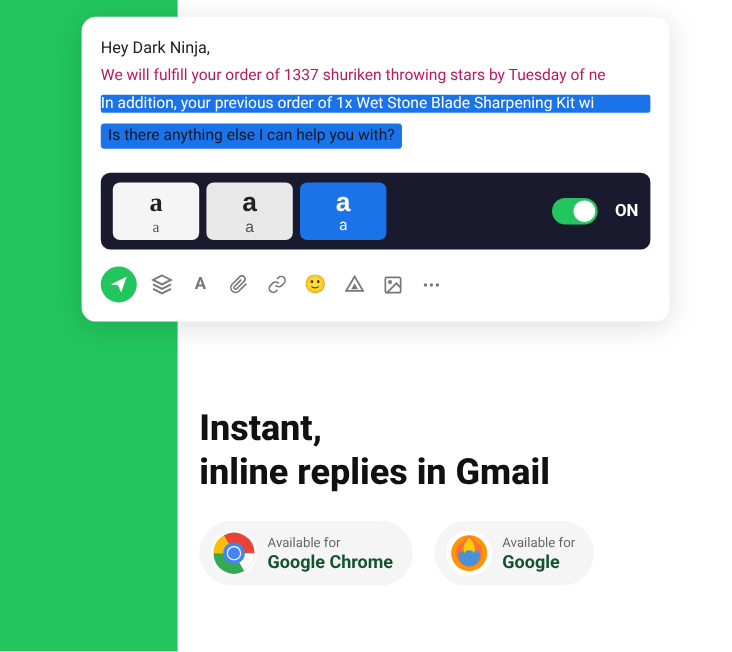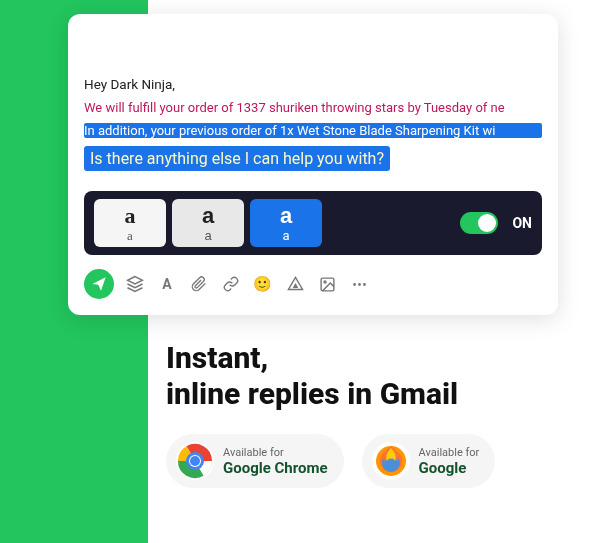--- a/index.html
+++ b/index.html
@@ -44,21 +44,20 @@
       border-radius: 12px;
       box-shadow: 0 4px 24px rgba(0,0,0,0.13);
       padding: 18px 16px 14px 16px;
       z-index: 2;
     }
 
     .email-greeting {
       font-size: 13.5px;
       color: #222;
       margin-bottom: 8px;
-      margin-top: 44px;
     }
 
     .email-body {
       font-size: 13px;
       color: #be185d;
       margin-bottom: 8px;
       white-space: nowrap;
       overflow: hidden;
     }
 
@@ -68,22 +67,22 @@
       padding: 0 0;
       font-size: 13px;
       margin-bottom: 8px;
       border-radius: 2px;
       display: block;
     }
 
     .email-question {
       display: inline-block;
       background: #1a73e8;
-      color: #fef9c3;
-      font-size: 16px;
+      color: #0f172a;
+      font-size: 13px;
       padding: 3px 6px;
       border-radius: 3px;
       margin-bottom: 10px;
     }
 
     
     .typeface-row {
       display: flex;
       align-items: center;
       gap: 6px;

